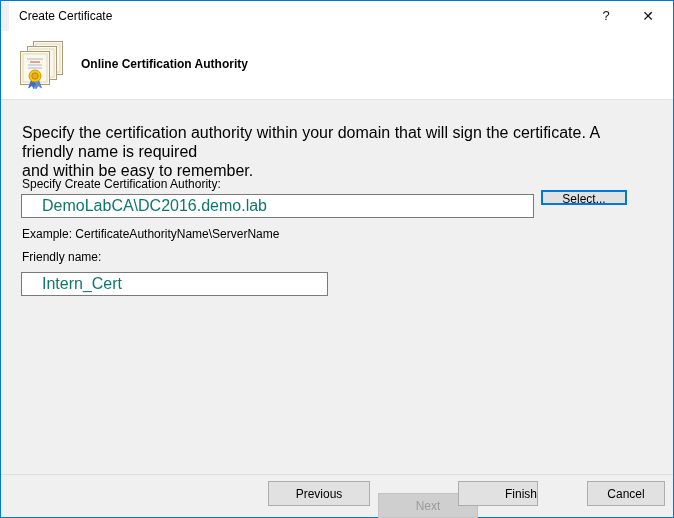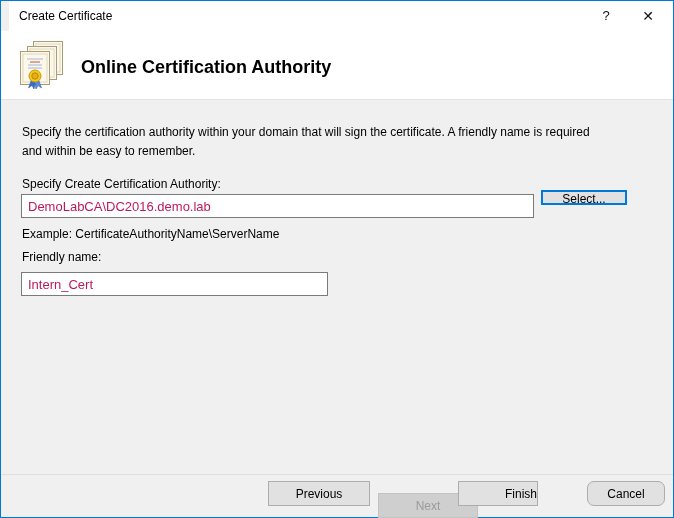--- a/index.html
+++ b/index.html
@@ -33,32 +33,32 @@
   .help-btn  { right: 50px; }
   .close-btn { right: 8px; font-size: 14px; }
   
   .header {
     position: absolute; left: 0; top: 30px; right: 0; height: 69px;
     background: #ffffff; border-bottom: 1px solid #e2e2e2;
   }
   .cert-icon { position: absolute; left: 17px; top: 9px; width: 50px; height: 52px; }
   .header-title {
     position: absolute; left: 80px; top: 26px;
-    font-size: 18px; font-weight: bold; color: #000000; white-space: nowrap;
+    font-size: 12px; font-weight: bold; color: #000000; white-space: nowrap;
   }
   
   .content { position: absolute; left: 0; top: 100px; right: 0; bottom: 43px; background: #f0f0f0; }
-  .desc { position: absolute; left: 21px; top: 22px; width: 630px; font-size: 12px; color: #000000; line-height: 19px; }
+  .desc { position: absolute; left: 21px; top: 22px; width: 630px; font-size: 16px; color: #000000; line-height: 19px; }
   .label { position: absolute; left: 21px; font-size: 12px; color: #000000; white-space: nowrap; }
   .ca-label       { top: 76px; }
   .example-label  { top: 126px; }
   .friendly-label { top: 149px; }
   .text-input {
     position: absolute; background: #ffffff; border: 1px solid #7a7a7a;
-    font-size: 13px; color: #be185d; padding: 0 6px;
+    font-size: 16px; color: #0f766e; padding: 0 20px;
     font-family: "Liberation Sans", "DejaVu Sans", sans-serif;
   }
   .ca-input       { left: 20px; top: 93px;  width: 513px; height: 24px; }
   .friendly-input { left: 20px; top: 171px; width: 307px; height: 24px; }
   .select-btn {
     position: absolute; left: 540px; top: 89px; width: 86px; height: 15px;
     background: #e1e1e1; border: 2px solid #0078d7;
     font-size: 12px; color: #000000;
     font-family: "Liberation Sans", "DejaVu Sans", sans-serif;
     cursor: default;
@@ -72,21 +72,21 @@
     position: absolute; top: 6px; height: 25px;
     background: #e1e1e1; border: 1px solid #adadad;
     font-size: 12px; color: #000000;
     font-family: "Liberation Sans", "DejaVu Sans", sans-serif;
     cursor: default;
   }
   .btn:disabled { background: #cfcfcf; border-color: #c3c3c3; color: #9b9b9b; margin-top: 12px; }
   .prev-btn   { left: 267px; width: 102px; }
   .next-btn   { left: 377px; width: 100px; }
   .finish-btn { left: 457px; width: 80px; padding-left: 46px;  }
-  .cancel-btn { left: 586px; width: 78px; border-radius: 7px;  }
+  .cancel-btn { left: 586px; width: 78px;  }
 </style>
 </head>
 <body>
 
 <div class="dialog">
 
   <div class="titlebar">
     <span class="title">Create Certificate</span>
     <button class="caption-btn help-btn">
       <span>?</span>

